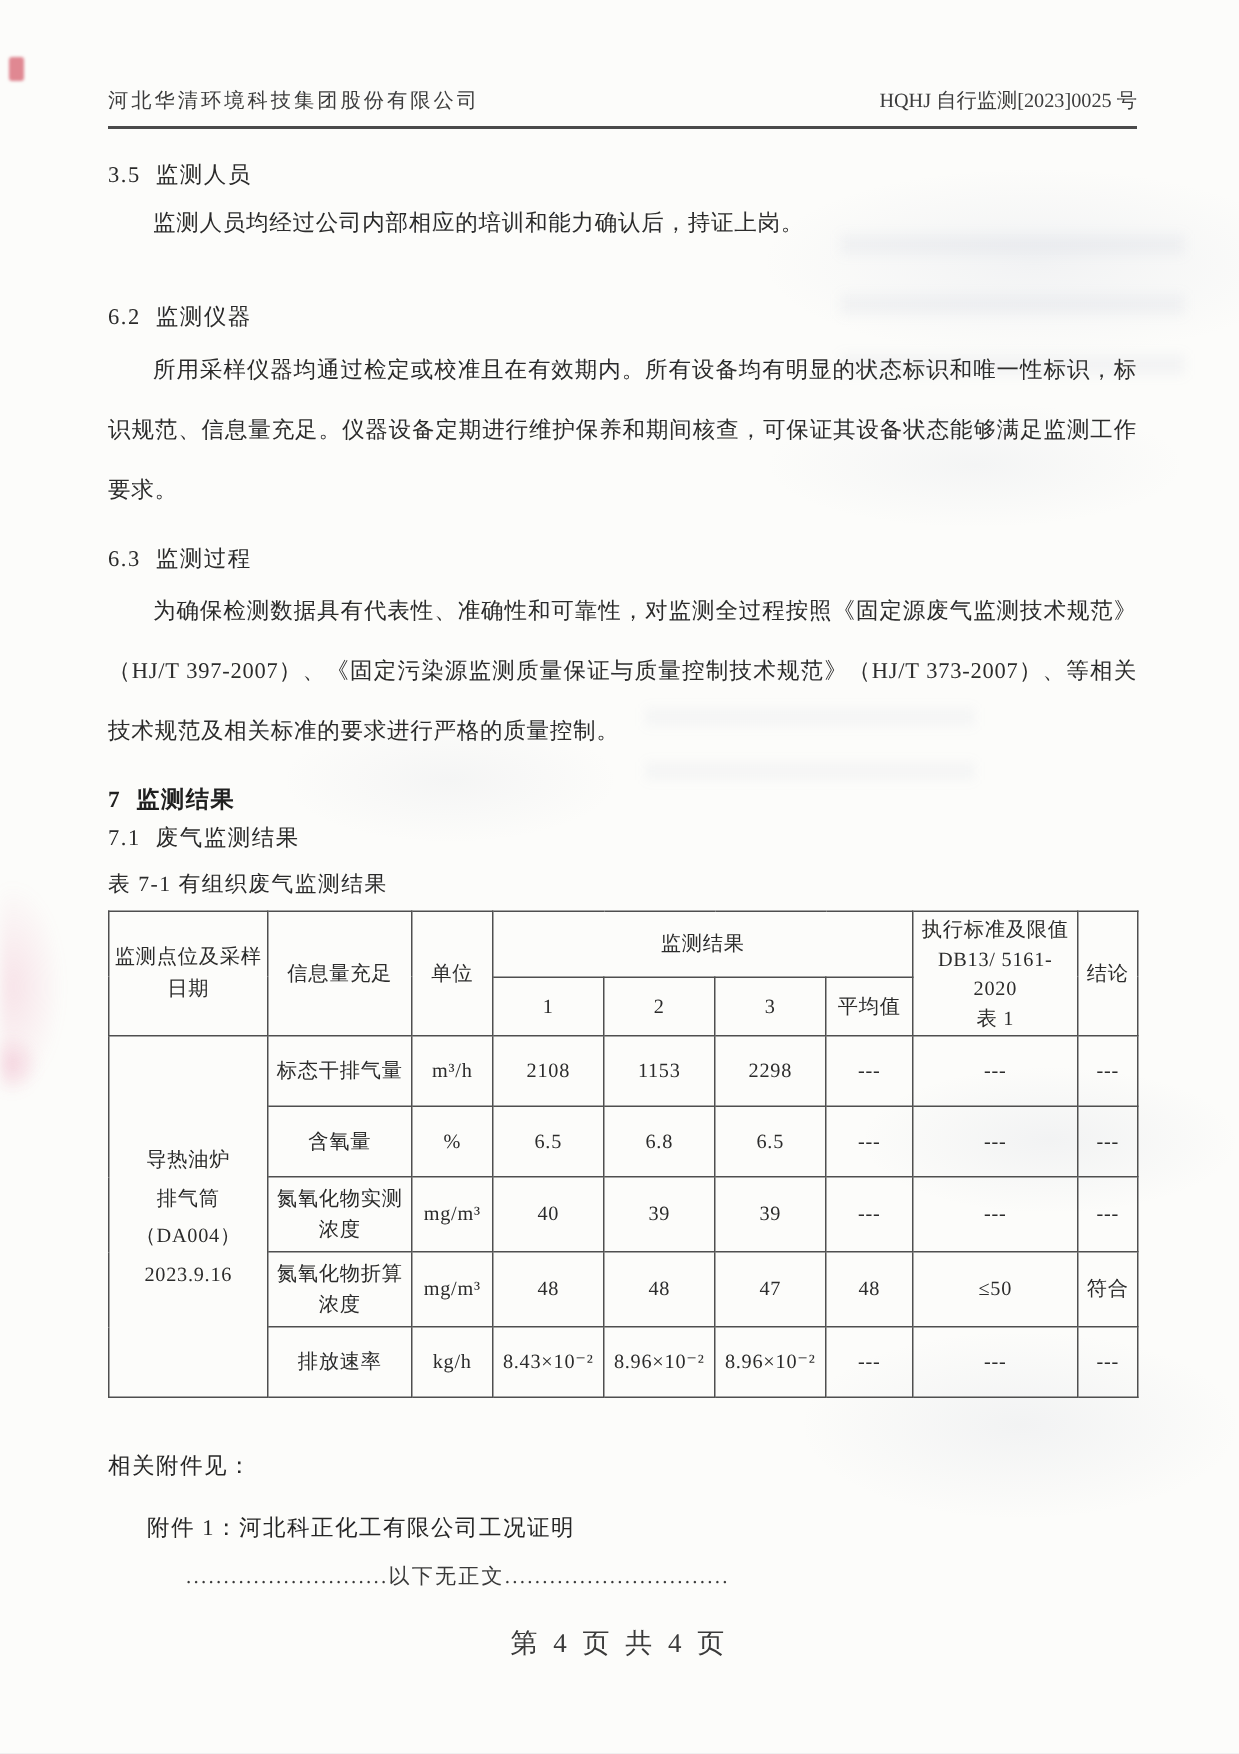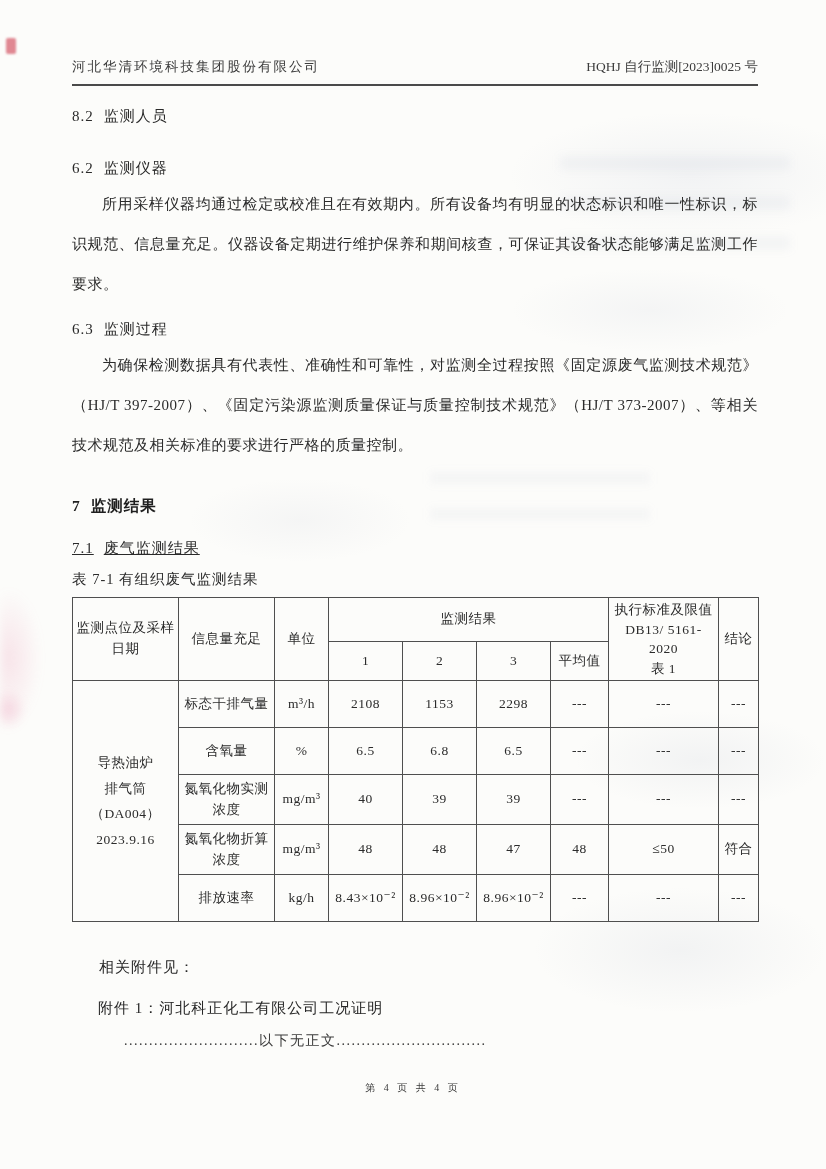--- a/index.html
+++ b/index.html
@@ -39,22 +39,22 @@
   .doc-header .company { letter-spacing: 2px; }
   .header-rule { border: none; border-top: 2px solid #4a4a4a; margin-top: 8px; }
 
   .h-major { font-size: 15.5px; font-weight: 700; color: #1f1f1f; letter-spacing: 1px; }
   .h-minor { font-size: 15px; font-weight: 400; color: #2a2a2a; letter-spacing: 1px; }
   .sec-num { margin-right: 10px; }
   .h6  { margin-top: 26px; }
   .h61 { margin-top: 21px; }
   .h62 { margin-top: 33px; }
   .h63 { margin-top: 16px; }
-  .h7  { margin-top: 31px; }
-  .h71 { margin-top: 22px; text-decoration: underline; }
+  .h7  { margin-top: 15px; }
+  .h71 { margin-top: 5px; }
 
   .para {
     font-size: 15px; line-height: 40px; text-indent: 2em;
     text-align: justify; color: #2b2b2b; letter-spacing: 0.5px;
     margin-top: 6px;
   }
   .para.single { margin-top: 3px; }
 
   .table-caption { text-align: left; font-size: 14.5px; letter-spacing: 1px;
     color: #2a2a2a; margin-top: 12px; margin-bottom: 8px; }
@@ -67,27 +67,27 @@
     border: 1px solid #4f4f4f; text-align: center; vertical-align: middle;
     font-weight: 400; padding: 2px 3px; line-height: 1.55; letter-spacing: 0.5px;
   }
   tr.hdr-1 th { height: 42px; }
   tr.hdr-2 th { height: 38px; }
   tbody tr { height: 47px; }
   tbody tr.tall { height: 50px; padding-left: 40px; }
   .std-lines span { display: block; line-height: 1.45; }
   .point-cell span { display: block; line-height: 1.9; }
 
-  .attach-intro { margin-top: 36px; font-size: 15px; letter-spacing: 1px; margin-left: 27px; }
+  .attach-intro { margin-top: 36px; font-size: 15px; letter-spacing: 1px; }
   .attach-item  { margin-top: 22px; padding-left: 26px; font-size: 15px; letter-spacing: 1px; }
   .end-note { margin-top: 14px; padding-left: 52px; font-size: 14px; color: #3a3a3a;
     letter-spacing: 1.5px; white-space: nowrap; }
 
-  .page-footer { position: absolute; left: 0; right: 0; bottom: 74px;
-    text-align: center; font-size: 10px; color: #3a3a3a; letter-spacing: 3px; }
+  .page-footer { position: absolute; left: 0; right: 0; bottom: 62px;
+    text-align: center; font-size: 18px; color: #3a3a3a; letter-spacing: 3px; }
 </style>
 </head>
 <body>
 
 <div class="page">
 
   <div class="artifact pink-smear-1"></div>
   <div class="artifact pink-smear-2"></div>
   <div class="artifact red-mark"></div>
   <div class="artifact ghost-1"></div>
@@ -96,22 +96,23 @@
   <div class="content">
 
     <div class="doc-header">
       <span class="company">河北华清环境科技集团股份有限公司</span>
       <span class="doc-number">HQHJ 自行监测[2023]0025 号</span>
     </div>
     <hr class="header-rule">
 
 
     <div class="h-minor h61">
-      <span class="sec-num">8.2</span><span>监测人员</span>
-    </div>
+      <span class="sec-num">3.5</span><span>监测人员</span>
+    </div>
+    <p class="para single">监测人员均经过公司内部相应的培训和能力确认后，持证上岗。</p>
 
     <div class="h-minor h62">
       <span class="sec-num">6.2</span><span>监测仪器</span>
     </div>
     <p class="para">所用采样仪器均通过检定或校准且在有效期内。所有设备均有明显的状态标识和唯一性标识，标识规范、信息量充足。仪器设备定期进行维护保养和期间核查，可保证其设备状态能够满足监测工作要求。</p>
 
     <div class="h-minor h63">
       <span class="sec-num">6.3</span><span>监测过程</span>
     </div>
     <p class="para">为确保检测数据具有代表性、准确性和可靠性，对监测全过程按照《固定源废气监测技术规范》（HJ/T 397-2007）、《固定污染源监测质量保证与质量控制技术规范》（HJ/T 373-2007）、等相关技术规范及相关标准的要求进行严格的质量控制。</p>

